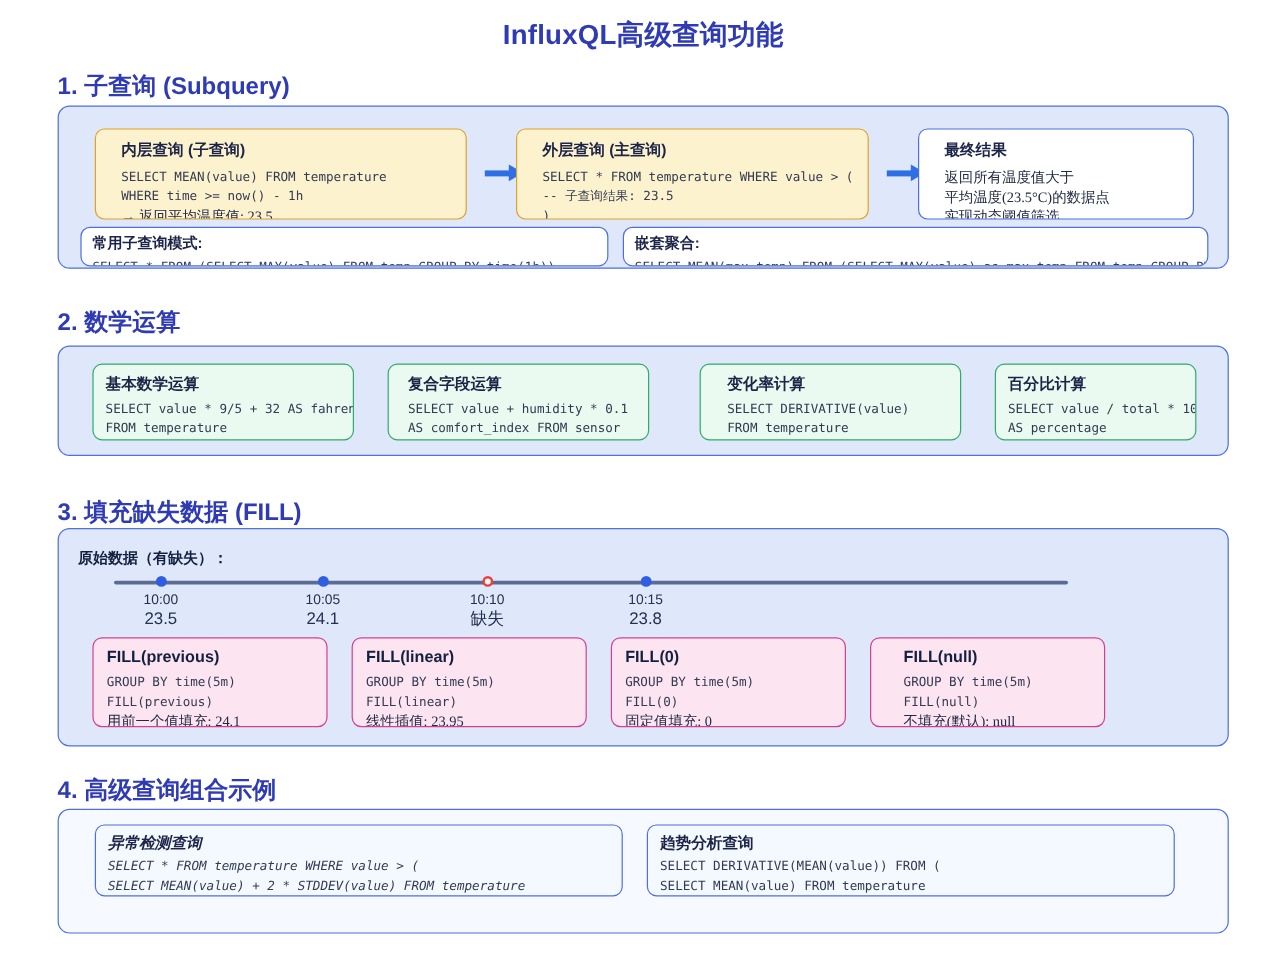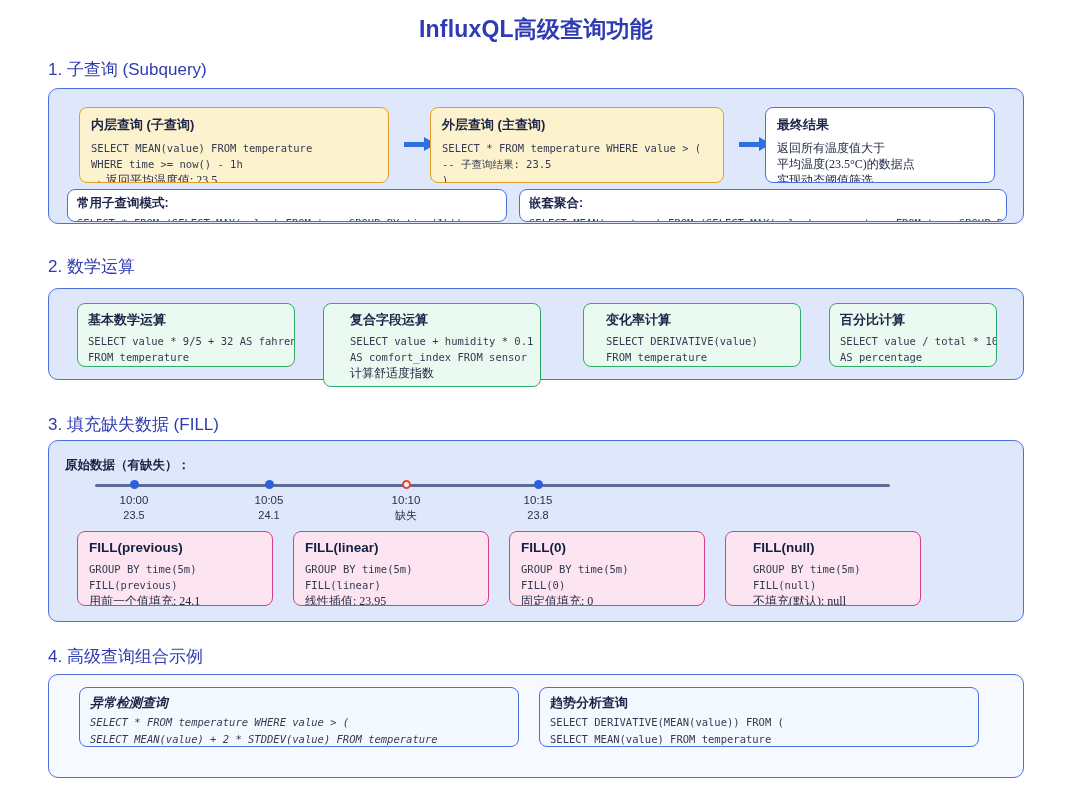--- a/index.html
+++ b/index.html
@@ -15,36 +15,36 @@
 
   .main-title {
     position: absolute; left: 0; top: 14px; width: 1072px;
     text-align: center;
     font-size: 23px; font-weight: bold; color: #2f3bb3;
     letter-spacing: .2px;
   }
 
   .sec-title {
     position: absolute; left: 48px;
-    font-size: 17px; font-weight: normal; color: #2f3bb3;
+    font-size: 20px; font-weight: bold; color: #2f3bb3;
   }
 
   .panel {
     position: absolute;
     background: #dfe8fb;
     border: 1.6px solid #4d6fe0;
     border-radius: 10px;
   }
   .panel.plain { background: #f6f9ff; }
 
   
   .card {
     position: absolute;
     border-radius: 8px;
-    padding: 8px 11px 9px 11px;
+    padding: 8px 11px 9px 21px;
     overflow: hidden;
   }
   .card .ttl {
     font-size: 13px; font-weight: bold; color: #1c2447;
     margin-bottom: 6px; white-space: nowrap;
   }
   .card .code {
     font-family: "DejaVu Sans Mono", "Liberation Mono", monospace;
     font-size: 10.5px; line-height: 16px; color: #333b52;
     white-space: pre;
@@ -82,21 +82,21 @@
   .tl-line {
     position: absolute; height: 2.5px; background: #5b6b93; border-radius: 2px;
   }
   .tl-dot {
     position: absolute; width: 9px; height: 9px; border-radius: 50%;
     background: #2f5fe0;
   }
   .tl-dot.missing { background: #fdf4f4; border: 2px solid #e8403a; width: 9px; height: 9px; }
   .tl-tick { position: absolute; text-align: center; width: 80px; }
   .tl-tick .t { font-size: 11.5px; color: #24304f; line-height: 15px; }
-  .tl-tick .v { font-size: 11px; color: #24304f; line-height: 15px; }
+  .tl-tick .v { font-size: 14px; color: #24304f; line-height: 15px; }
 </style>
 </head>
 <body>
 
 <div class="page">
 
   <div class="main-title">InfluxQL高级查询功能</div>
 
   <div class="sec-title" style="top:58px;">1. 子查询 (Subquery)</div>
 
@@ -146,21 +146,21 @@
 
   <div class="sec-title" style="top:255px;">2. 数学运算</div>
 
   <div class="panel" style="left:48px; top:288px; width:976px; height:92px;">
     <div class="card green" style="left:28px; top:14px; width:218px; height:64px; padding:7px 10px;">
       <div class="ttl" style="margin-bottom:4px;">基本数学运算</div>
       <div class="code">SELECT value * 9/5 + 32 AS fahrenheit
 FROM temperature</div>
       <div class="note">摄氏度转华氏度</div>
     </div>
-    <div class="card green" style="left:274px; top:14px; width:218px; height:84px; padding:7px 26px;">
+    <div class="card green" style="left:274px; top:14px; width:218px; height:64px; padding:7px 16px;">
       <div class="ttl" style="margin-bottom:4px;">复合字段运算</div>
       <div class="code">SELECT value + humidity * 0.1
 AS comfort_index FROM sensor</div>
       <div class="note">计算舒适度指数</div>
     </div>
     <div class="card green" style="left:534px; top:14px; width:218px; height:64px; padding:7px 22px;">
       <div class="ttl" style="margin-bottom:4px;">变化率计算</div>
       <div class="code">SELECT DERIVATIVE(value)
 FROM temperature</div>
       <div class="note">计算温度变化率</div>

